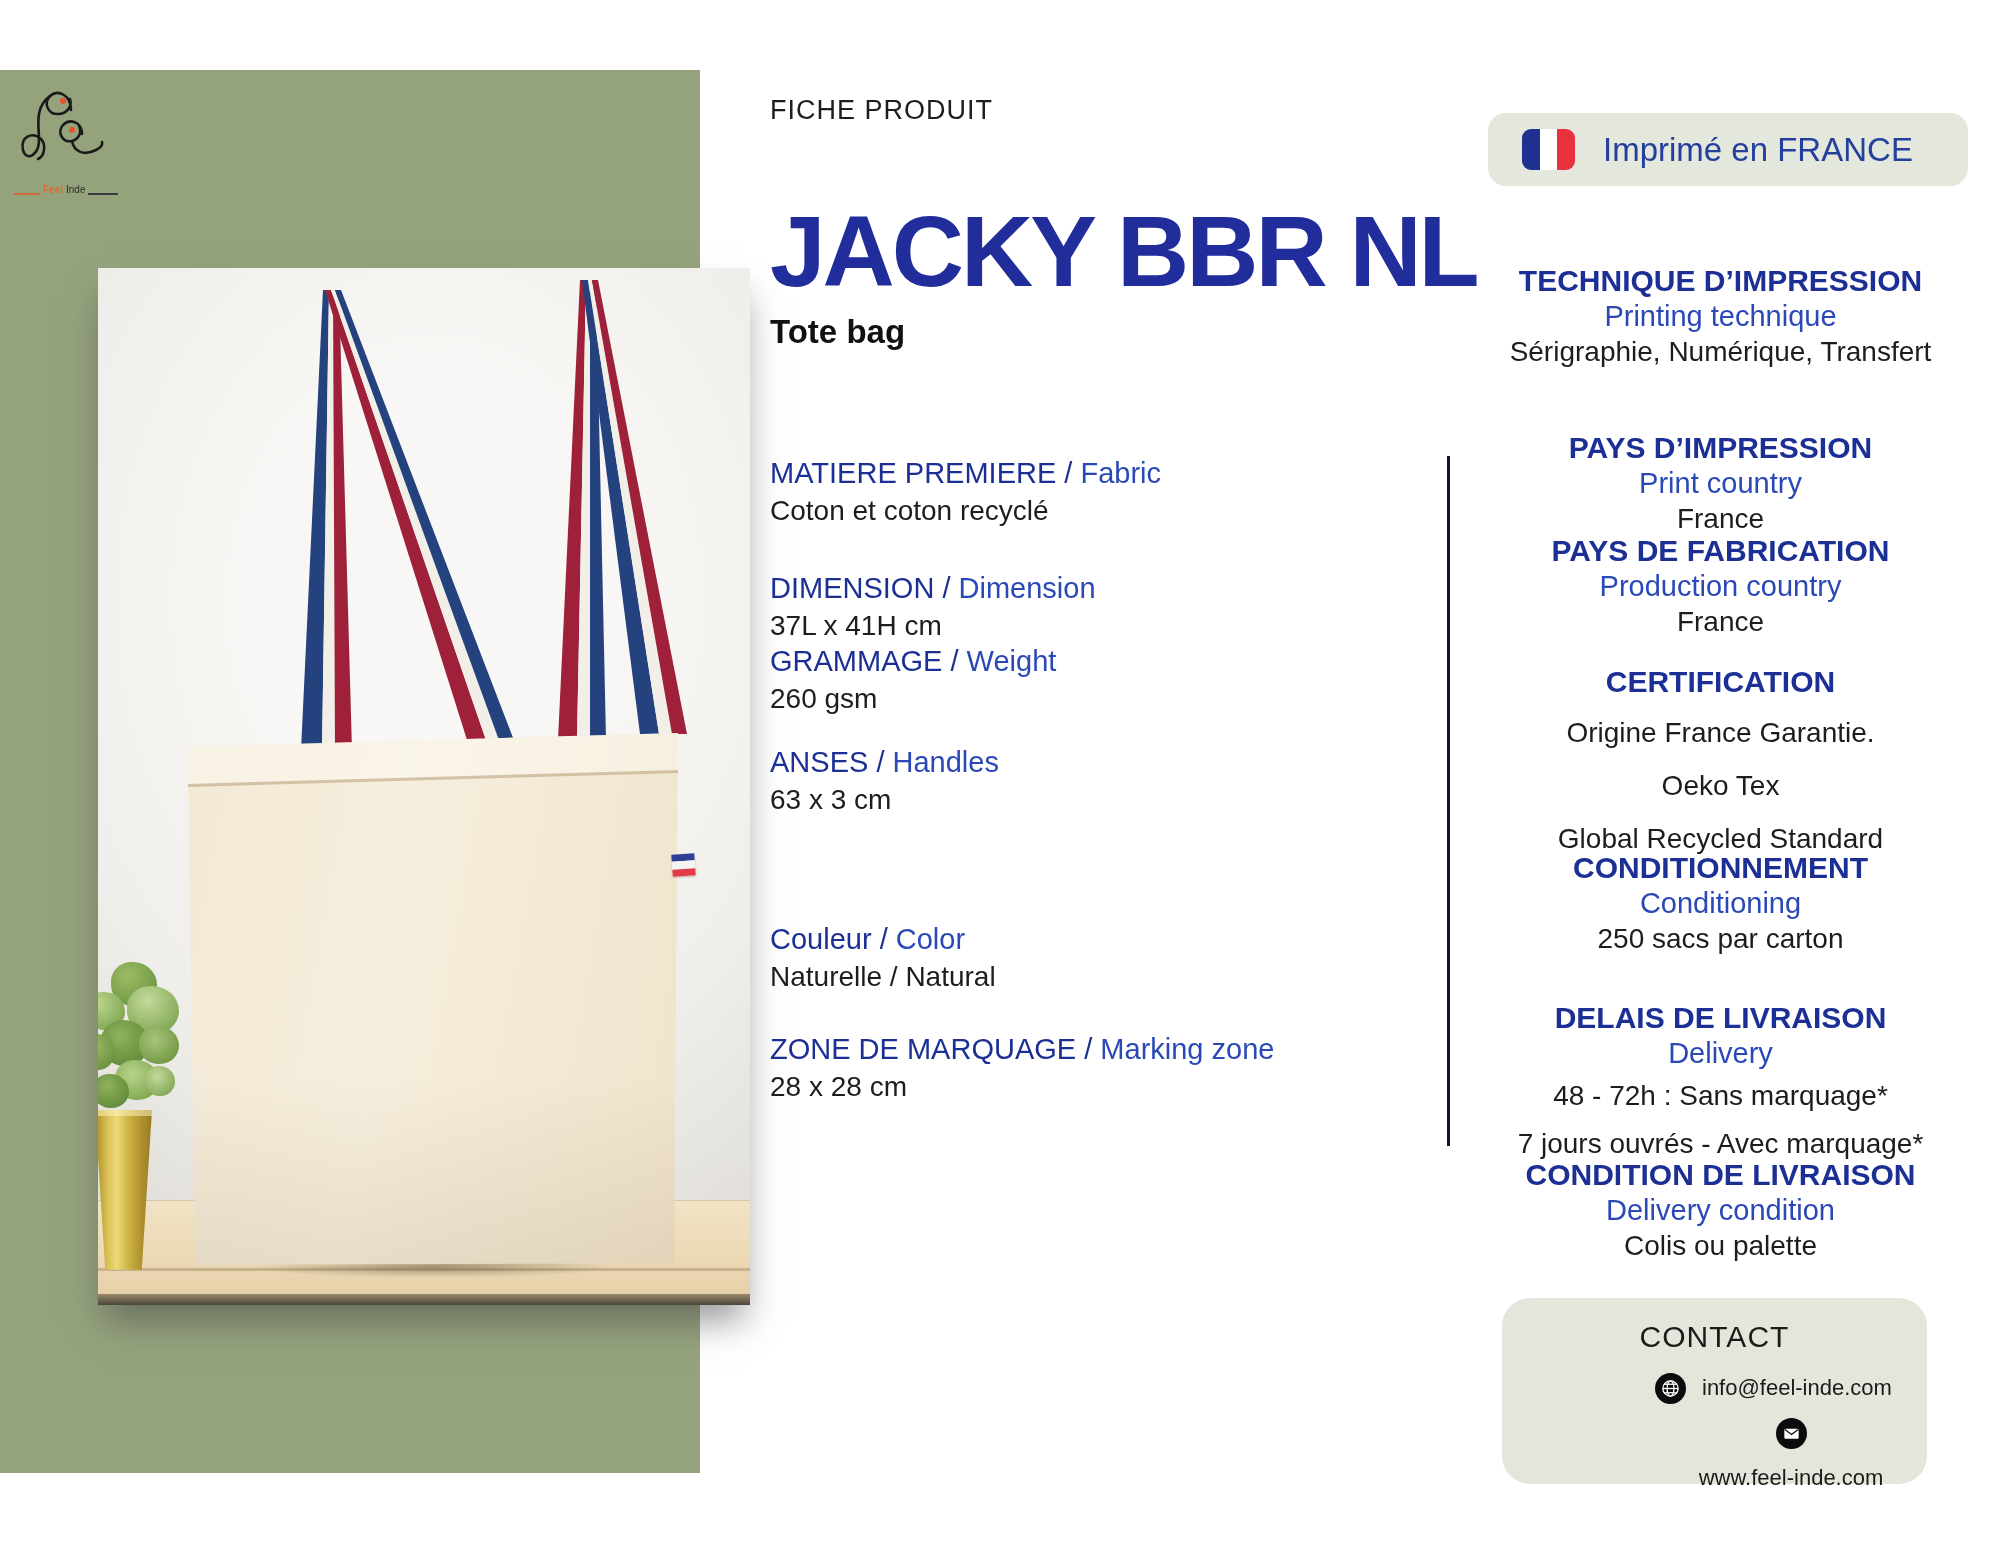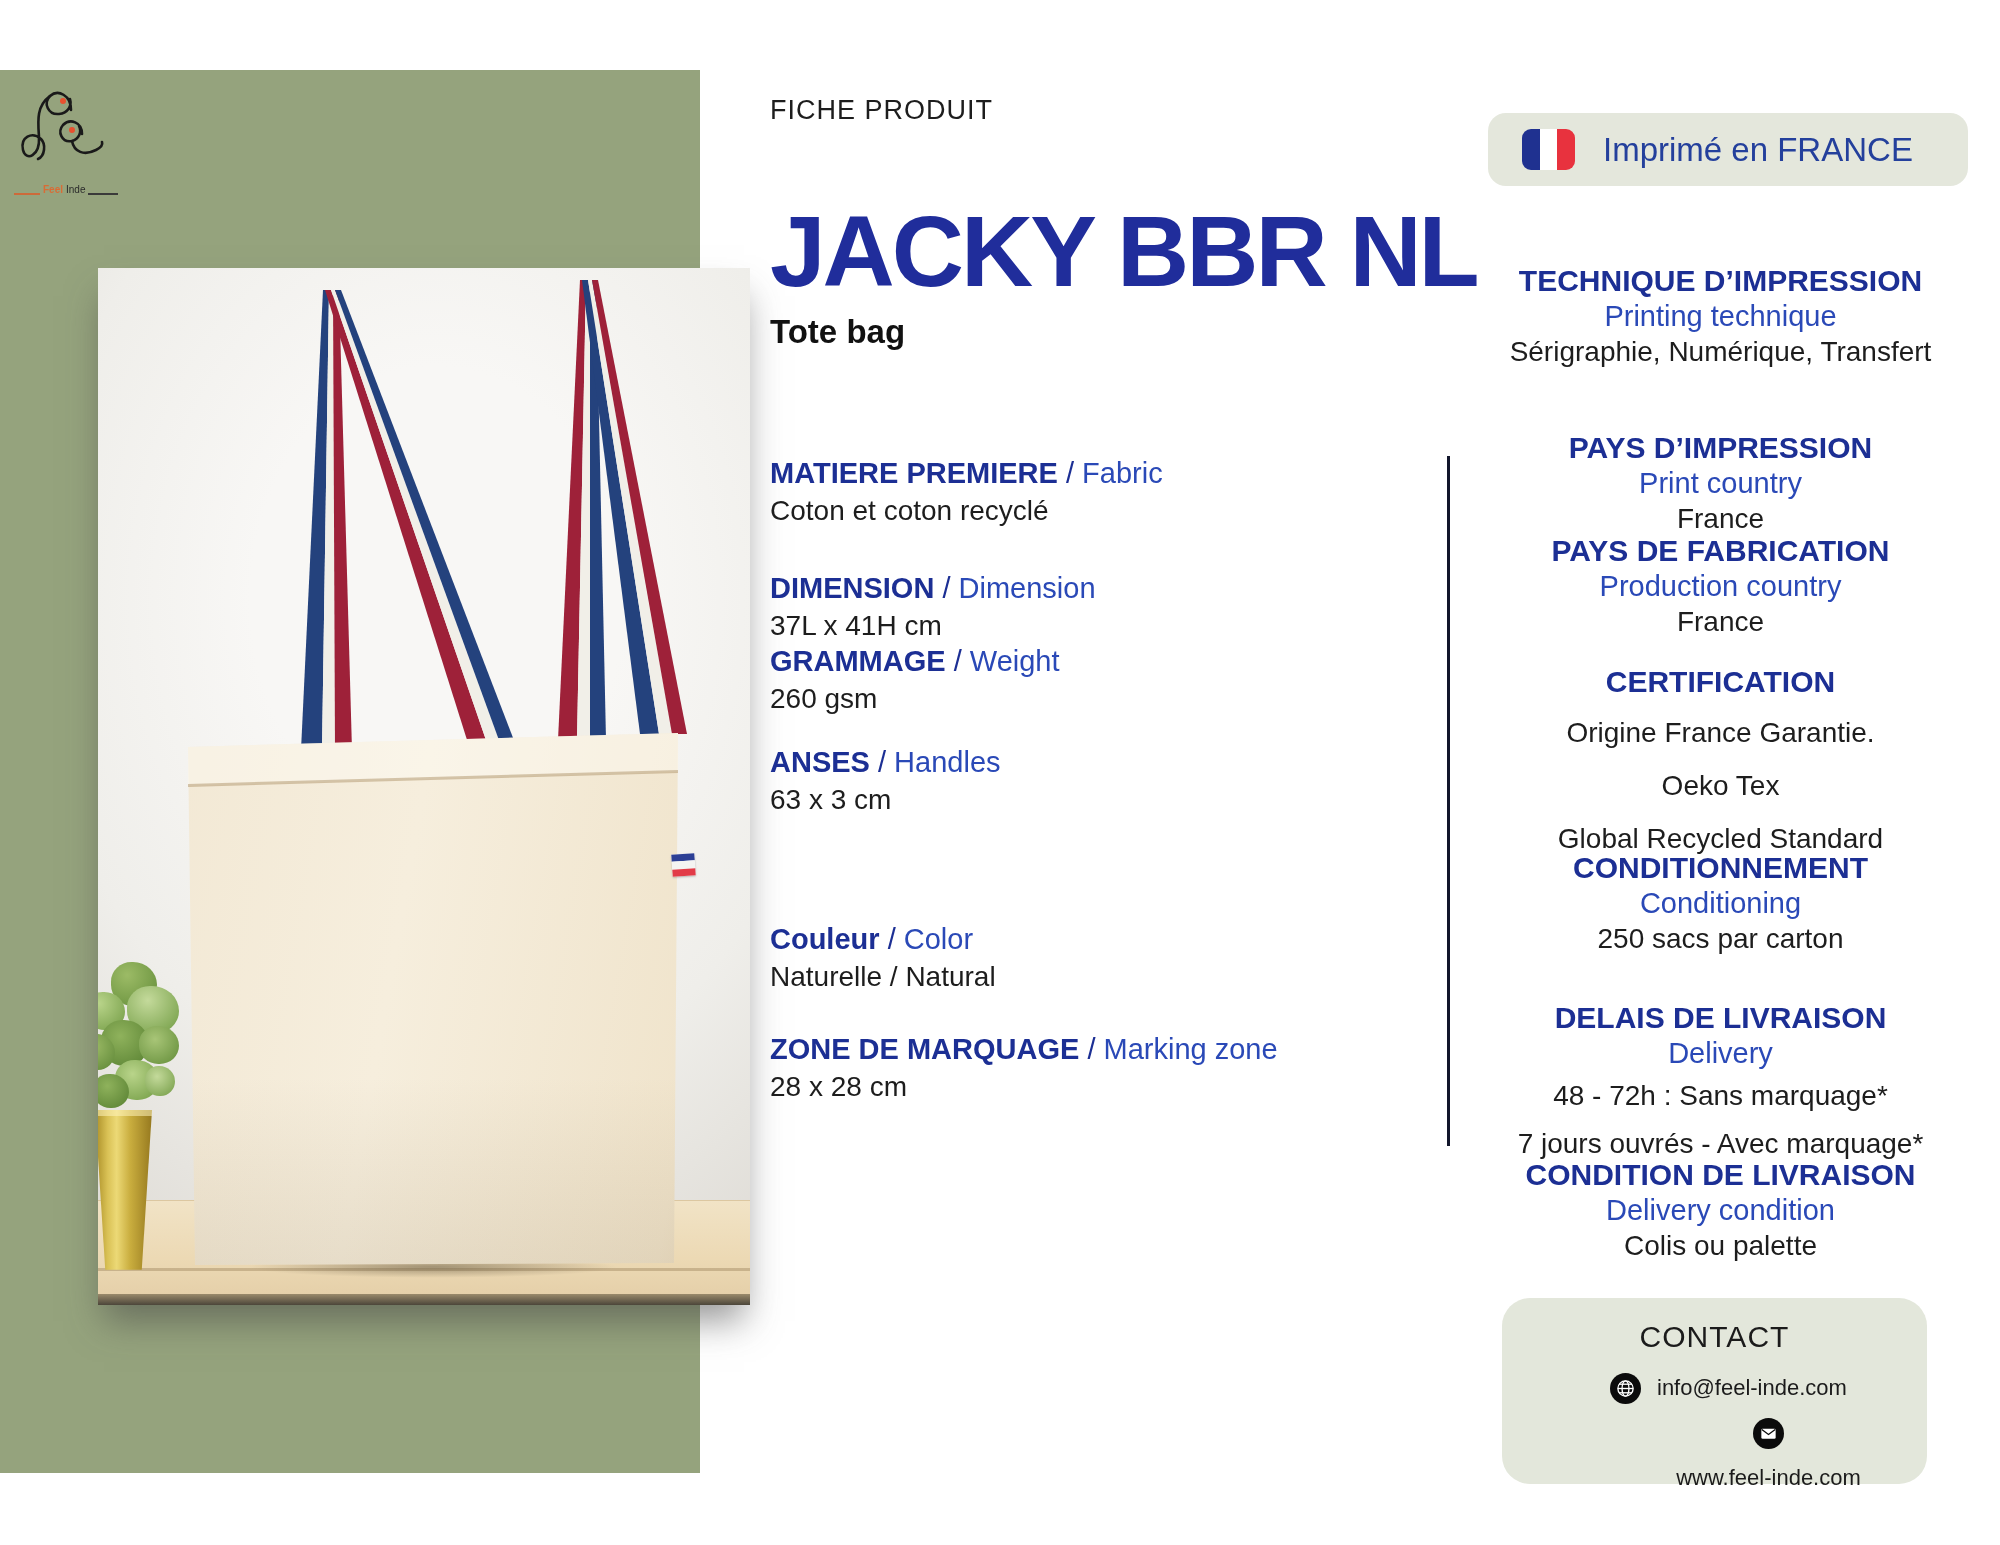--- a/index.html
+++ b/index.html
@@ -51,21 +51,21 @@
        background:linear-gradient(90deg,#a98d26 0%,#d9c155 22%,#ecd976 38%,#c9ad3e 62%,#96791f 100%);}
   .pot-rim{position:absolute;left:12px;top:142px;width:57px;height:6px;background:rgba(255,244,190,.55);}
   
   .mid{position:absolute;left:770px;top:0;width:640px;height:1545px;text-align:left;}
   .kicker{position:absolute;top:95px;width:100%;font-size:27px;letter-spacing:1px;color:#1d1d1d;}
   .title{position:absolute;top:196px;width:100%;line-height:110px;font-size:100px;font-weight:bold;
          letter-spacing:-3px;color:#202d9b;white-space:nowrap;}
   .subtitle{position:absolute;top:312px;width:100%;line-height:40px;font-size:33px;font-weight:bold;color:#111;}
   .spec{position:absolute;width:100%;}
   .spec .lab{line-height:36px;font-size:29px;}
-  .spec .lab .fr{font-weight:bold;color:#1c2f94;}
+  .spec .lab .fr{font-weight:normal;color:#1c2f94;}
   .spec .lab .sep{color:#1c2f94;}
   .spec .lab .en{color:#2a49b7;}
   .spec .val{line-height:38px;font-size:28px;color:#1d1d1d;margin-top:1px;}
   
   .badge{position:absolute;left:1488px;top:113px;width:480px;height:73px;border-radius:18px;
          background:#e4e7dc;display:flex;align-items:center;padding-left:34px;box-sizing:border-box;gap:28px;}
   .badge-flag{width:53px;height:41px;border-radius:9px;overflow:hidden;display:flex;flex-shrink:0;}
   .badge-flag .b{flex:1;background:#1f3190;}
   .badge-flag .w{flex:1;background:#ffffff;}
   .badge-flag .r{flex:1;background:#e8323e;}
@@ -76,21 +76,21 @@
   .d-sub{line-height:34px;font-size:29px;color:#2a49b7;}
   .d-line{line-height:38px;font-size:28px;color:#1d1d1d;}
   .lines-wide .d-line{line-height:53px;}
   .lines-wide{padding-top:6px;}
   .lines-mid .d-line{line-height:48px;}
   .lines-mid{padding-top:2px;}
   
   .contact{position:absolute;left:1502px;top:1298px;width:425px;height:186px;border-radius:28px;
            background:#e3e7db;box-sizing:border-box;}
   .contact-title{margin-top:22px;text-align:center;font-size:30px;letter-spacing:1px;color:#1b1b1b;}
-  .c-row{display:flex;align-items:center;gap:16px;padding-left:108px;margin-top:18px;height:32px;}
+  .c-row{display:flex;align-items:center;gap:16px;padding-left:108px;margin-top:18px;height:32px;margin-left:45px;}
   .c-row.second{margin-top:14px;flex-direction:column;}
   .c-icon{width:31px;height:31px;border-radius:50%;background:#0b0b0b;flex-shrink:0;
           display:flex;align-items:center;justify-content:center;}
   .c-text{font-size:22px;color:#1b1b1b;}
 </style>
 </head>
 <body>
 
 <div class="canvas">
 

